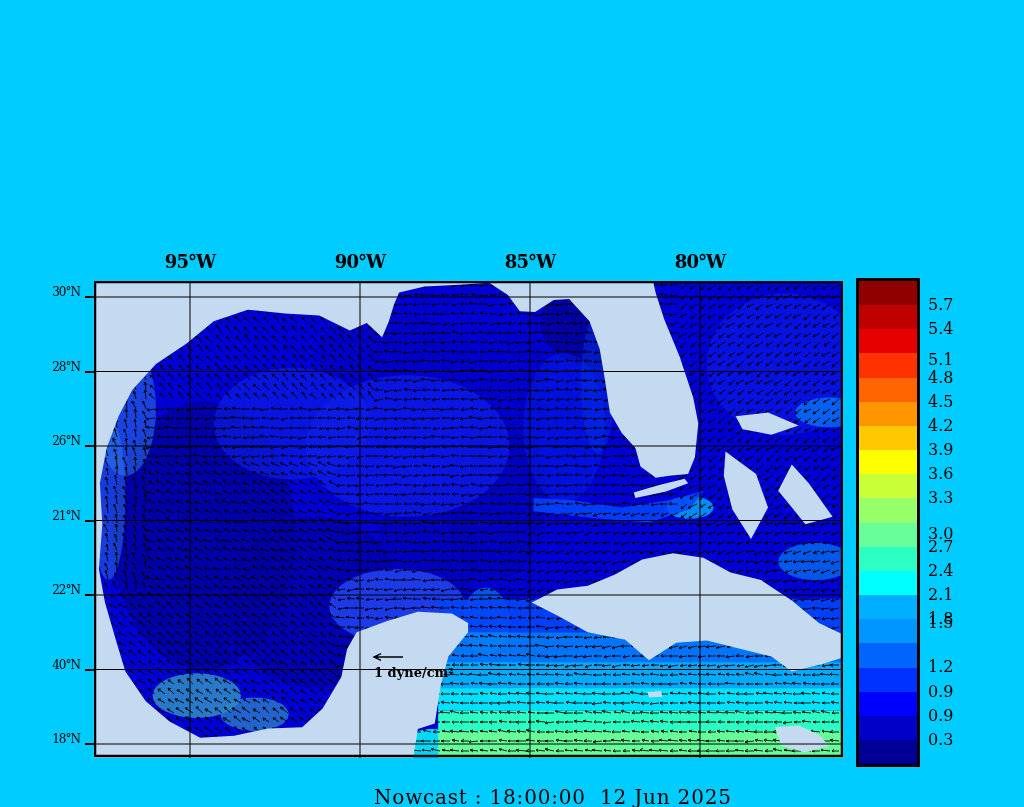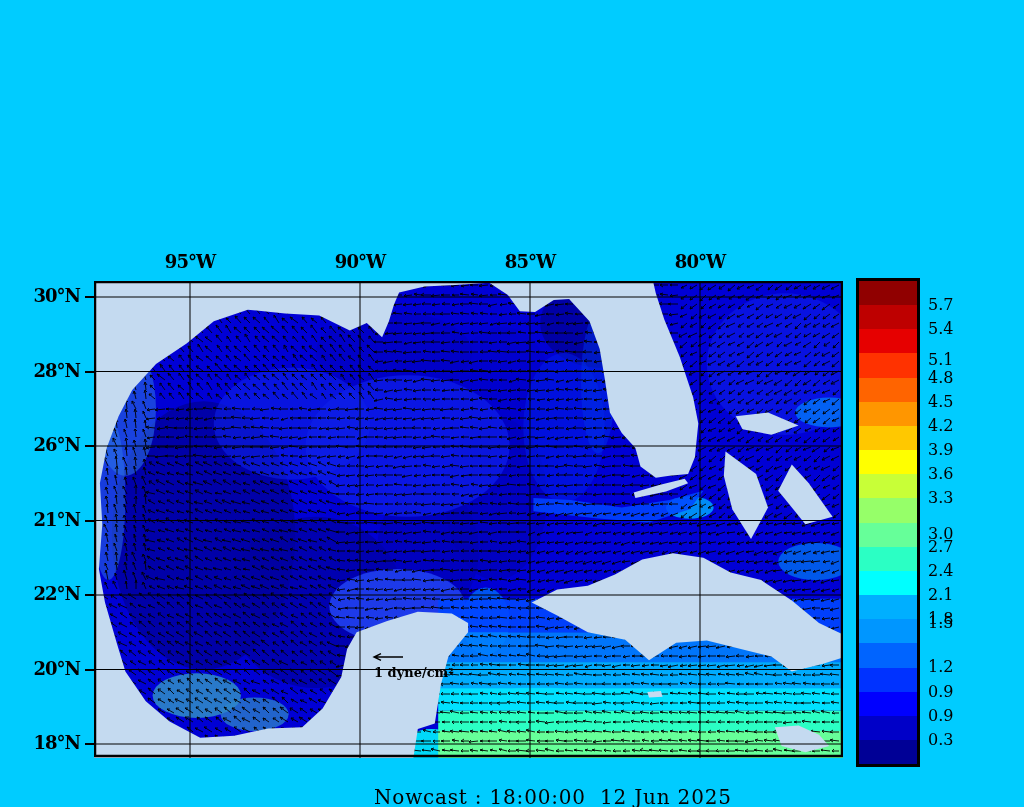--- a/index.html
+++ b/index.html
@@ -1,21 +1,21 @@
 <!DOCTYPE html>
 <html><head>
 <meta charset="utf-8">
 <style>
   html,body{margin:0;padding:0;}
   .figure{position:relative;width:1024px;height:807px;overflow:hidden;
           font-family:"DejaVu Serif","Liberation Serif",serif;color:#000;}
   .map-host{position:absolute;left:94px;top:281px;width:749px;height:477px;}
   .xtick{position:absolute;top:251px;transform:translateX(-50%);font-size:18px;font-weight:bold;
          white-space:pre;letter-spacing:-1px;}
-  .ytick{position:absolute;left:22px;width:58px;text-align:right;font-size:18px;font-weight:bold;
+  .ytick{position:absolute;left:22px;width:58px;text-align:right;font-size:12px;font-weight:normal;
          white-space:pre;letter-spacing:-1px;}
   .ytickmark{position:absolute;left:85px;width:9px;height:2px;background:#000;}
   .cbar{position:absolute;left:856px;top:278px;width:64px;height:489px;border:3px solid #000;
         box-sizing:border-box;display:flex;flex-direction:column;}
   .cbarseg{width:100%;flex:1 1 auto;}
   .cbarlabel{position:absolute;left:928px;font-size:16px;line-height:22px;white-space:pre;}
   .stats{position:absolute;left:128px;top:761px;font-size:14px;font-weight:bold;white-space:pre;
          letter-spacing:0.4px;}
   .stats .gap{display:inline-block;width:22px;}
   .title{position:absolute;left:374px;top:785px;font-size:20px;white-space:pre;letter-spacing:0.8px;}
@@ -117,21 +117,21 @@
     <div class="ytick" style="top: 285px;">30°N</div>
     <div class="ytickmark" style="top: 296px;"></div>
     <div class="ytick" style="top: 359.5px;">28°N</div>
     <div class="ytickmark" style="top: 370.5px;"></div>
     <div class="ytick" style="top: 434px;">26°N</div>
     <div class="ytickmark" style="top: 445px;"></div>
     <div class="ytick" style="top: 508.5px;">21°N</div>
     <div class="ytickmark" style="top: 519.5px;"></div>
     <div class="ytick" style="top: 583px;">22°N</div>
     <div class="ytickmark" style="top: 594px;"></div>
-    <div class="ytick" style="top: 657.5px;">20°N</div>
+    <div class="ytick" style="top: 657.5px;">40°N</div>
     <div class="ytickmark" style="top: 668.5px;"></div>
     <div class="ytick" style="top: 732px;">18°N</div>
     <div class="ytickmark" style="top: 743px;"></div>
     <div class="cbarlabel" style="top: 294.15px;">5.7</div>
     <div class="cbarlabel" style="top: 318.3px;">5.4</div>
     <div class="cbarlabel" style="top: 349px;">5.1</div>
     <div class="cbarlabel" style="top: 366.6px;">4.8</div>
     <div class="cbarlabel" style="top: 390.75px;">4.5</div>
     <div class="cbarlabel" style="top: 414.9px;">4.2</div>
     <div class="cbarlabel" style="top: 439.05px;">3.9</div>

